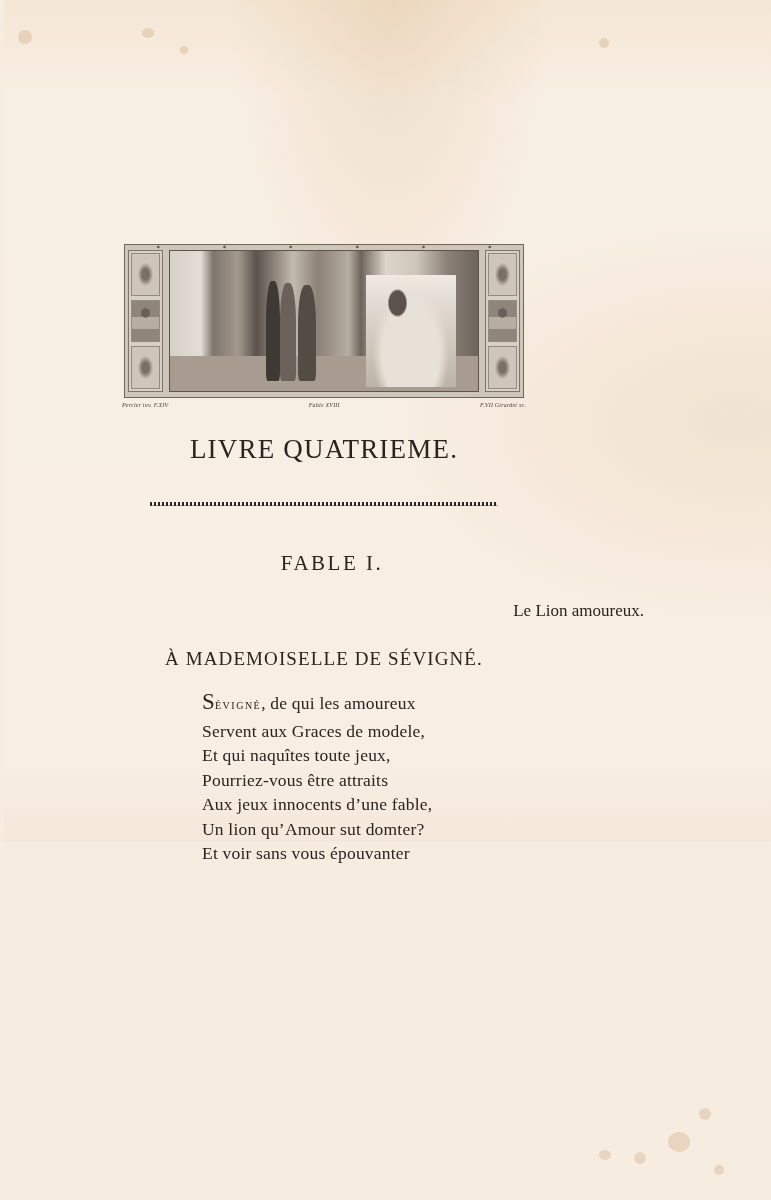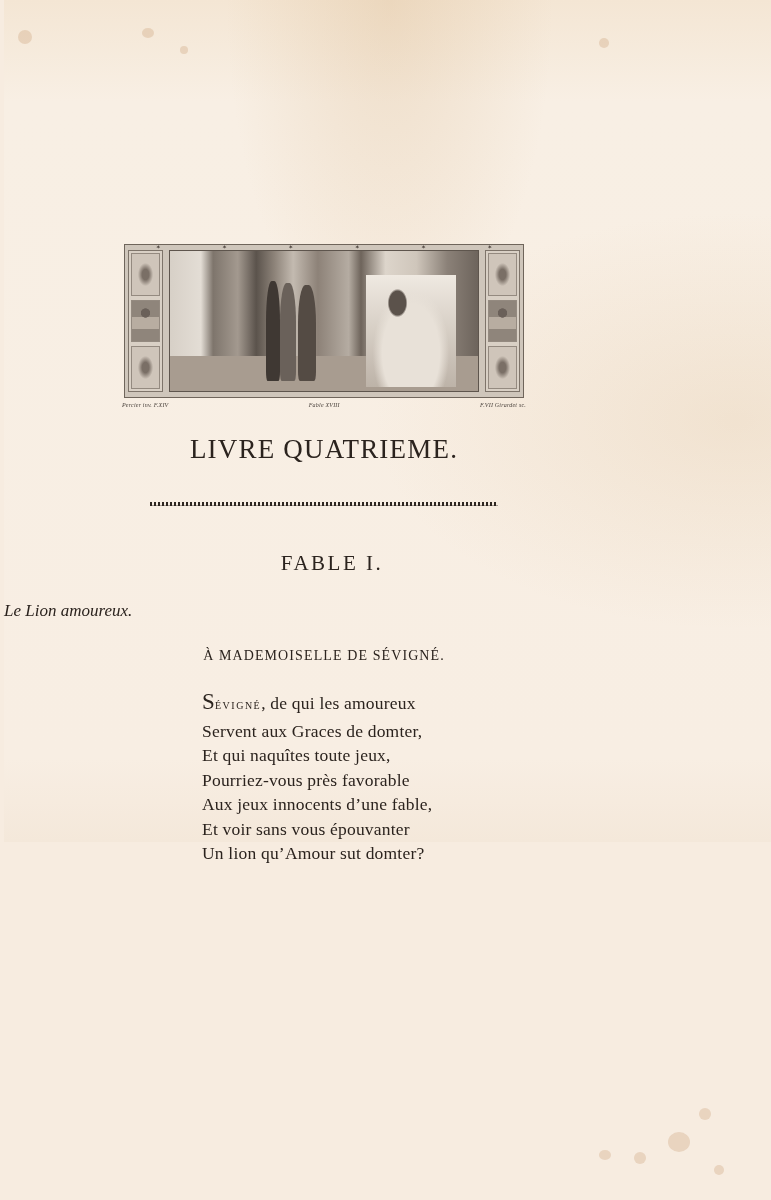--- a/index.html
+++ b/index.html
@@ -77,26 +77,26 @@
       position: absolute; left: 146px; top: 502px; width: 348px; height: 3px;
       background:
         repeating-linear-gradient(90deg, #2e2621 0 2px, rgba(0,0,0,0) 2px 4px);
       border-bottom: 1px solid rgba(46,38,33,0.4);
     }
     .fable-num {
       position: absolute; left: 0; width: 640px; top: 551px; text-align: center;
       font-size: 21px; letter-spacing: 2.5px; color: #2b231e; padding-left: 8px;
     }
     .fable-title {
-      position: absolute; left: 0; width: 640px; top: 601px; text-align: left;
-      font-size: 17px; font-style: italic; color: #2b231e;
+      position: absolute; left: 0; width: 640px; top: 601px; text-align: right;
+      font-size: 17px; color: #2b231e;
     }
     .dedication {
       position: absolute; left: 0; width: 640px; top: 648px; text-align: center;
-      font-size: 14px; letter-spacing: 1.1px; color: #2b231e;
+      font-size: 19px; letter-spacing: 1.1px; color: #2b231e;
     }
     .poem {
       position: absolute; left: 198px; top: 690px; font-size: 17.5px; line-height: 24.5px;
       color: #2b231e; letter-spacing: 0.2px;
     }
     .poem .line { white-space: nowrap; }
     .dropcap { font-size: 23px; }
     .smallcaps { font-size: 10px; letter-spacing: 1.5px; }
 
     
@@ -162,20 +162,20 @@
 
   <div class="title-book">LIVRE QUATRIEME.</div>
   <div class="rule"></div>
 
   <div class="fable-num">FABLE I.</div>
   <div class="fable-title">Le Lion amoureux.</div>
   <div class="dedication">À MADEMOISELLE DE SÉVIGNÉ.</div>
 
   <div class="poem">
     <div class="line"><span class="dropcap">S</span><span class="smallcaps">ÉVIGNÉ</span><span>, de qui les amoureux</span></div>
-    <div class="line">Servent aux Graces de domter,</div>
+    <div class="line">Servent aux Graces de modele,</div>
     <div class="line">Et qui naquîtes toute jeux,</div>
-    <div class="line">Pourriez-vous près favorable</div>
+    <div class="line">Pourriez-vous être attraits</div>
     <div class="line">Aux jeux innocents d’une fable,</div>
+    <div class="line">Un lion qu’Amour sut domter?</div>
     <div class="line">Et voir sans vous épouvanter</div>
-    <div class="line">Un lion qu’Amour sut domter?</div>
   </div>
 </div>
 
 </body></html>

